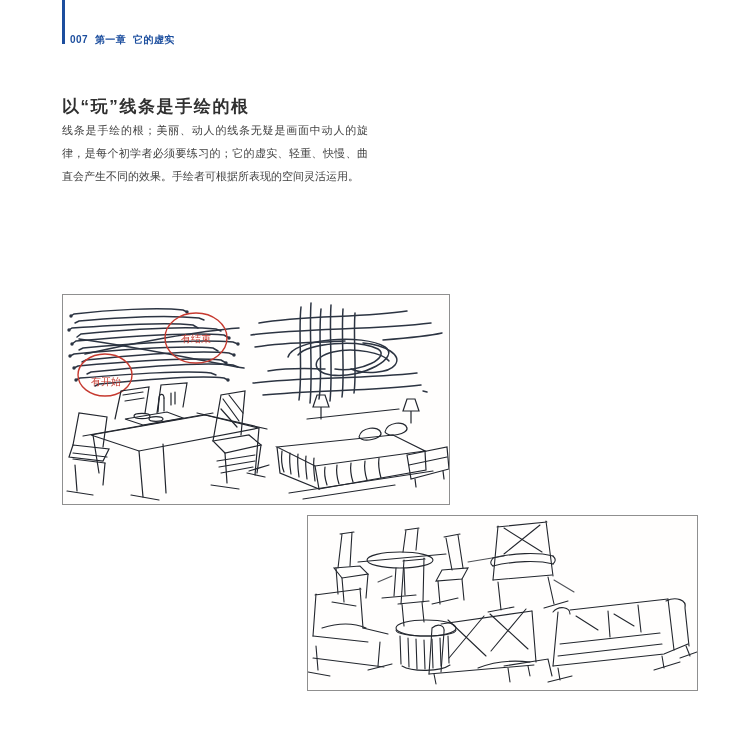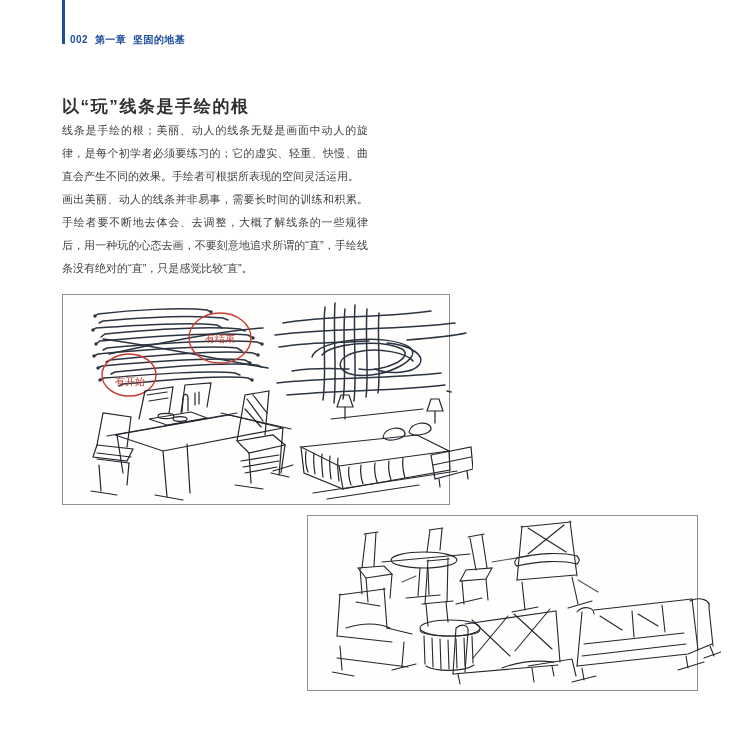--- a/index.html
+++ b/index.html
@@ -14,42 +14,41 @@
   }
   .page-header span{margin-right:7px;}
   .page-title{
     position:absolute;left:62px;top:84px;font-size:17px;font-weight:bold;
     color:#303030;letter-spacing:1.6px;
   }
   .columns{position:absolute;left:62px;top:119px;width:633px;display:flex;gap:21px;}
   .col{width:306px;font-size:11px;line-height:23px;color:#3f3f3f;text-align:justify;}
   .col p{margin:0;}
   .figure{
-    position:absolute;background:#fffefd;border:1px solid #8f8f8f;box-sizing:border-box;padding-left:24px;
+    position:absolute;background:#fffefd;border:1px solid #8f8f8f;box-sizing:border-box;
   }
   #figure-1{left:62px;top:294px;width:388px;height:211px;}
   #figure-2{left:307px;top:515px;width:391px;height:176px;}
   svg{display:block;}
   svg text{font-family:"Liberation Sans","DejaVu Sans",sans-serif;}
 </style>
 </head>
 <body>
 
 <div class="header-rule"></div>
 
 <div class="page-header">
-  <span>002</span><span>第一章</span><span>坚固的地基</span>
+  <span>007</span><span>第一章</span><span>它的虚实</span>
 </div>
 
 <h1 class="page-title">以“玩”线条是手绘的根</h1>
 
 <div class="columns">
   <div class="col">
     <p>线条是手绘的根；美丽、动人的线条无疑是画面中动人的旋律，是每个初学者必须要练习的；它的虚实、轻重、快慢、曲直会产生不同的效果。手绘者可根据所表现的空间灵活运用。</p>
-    <p>画出美丽、动人的线条并非易事，需要长时间的训练和积累。手绘者要不断地去体会、去调整，大概了解线条的一些规律后，用一种玩的心态去画，不要刻意地追求所谓的“直”，手绘线条没有绝对的“直”，只是感觉比较“直”。</p>
   </div>
 </div>
 
 <div class="figure" id="figure-1">
   <svg viewBox="0 0 386 209" width="386" height="209">
 
     <g stroke="#2c3442" stroke-width="1.5" stroke-linecap="round" fill="none">
       <path d="M8,21 l3,-2 C45,15 95,12 120,15 l4,2"></path>
       <path d="M12,28 l4,-2 C60,22 108,20 136,23 l5,2"></path>
       <path d="M6,35 l3,-2 C55,30 103,27 130,30 l5,3"></path>

